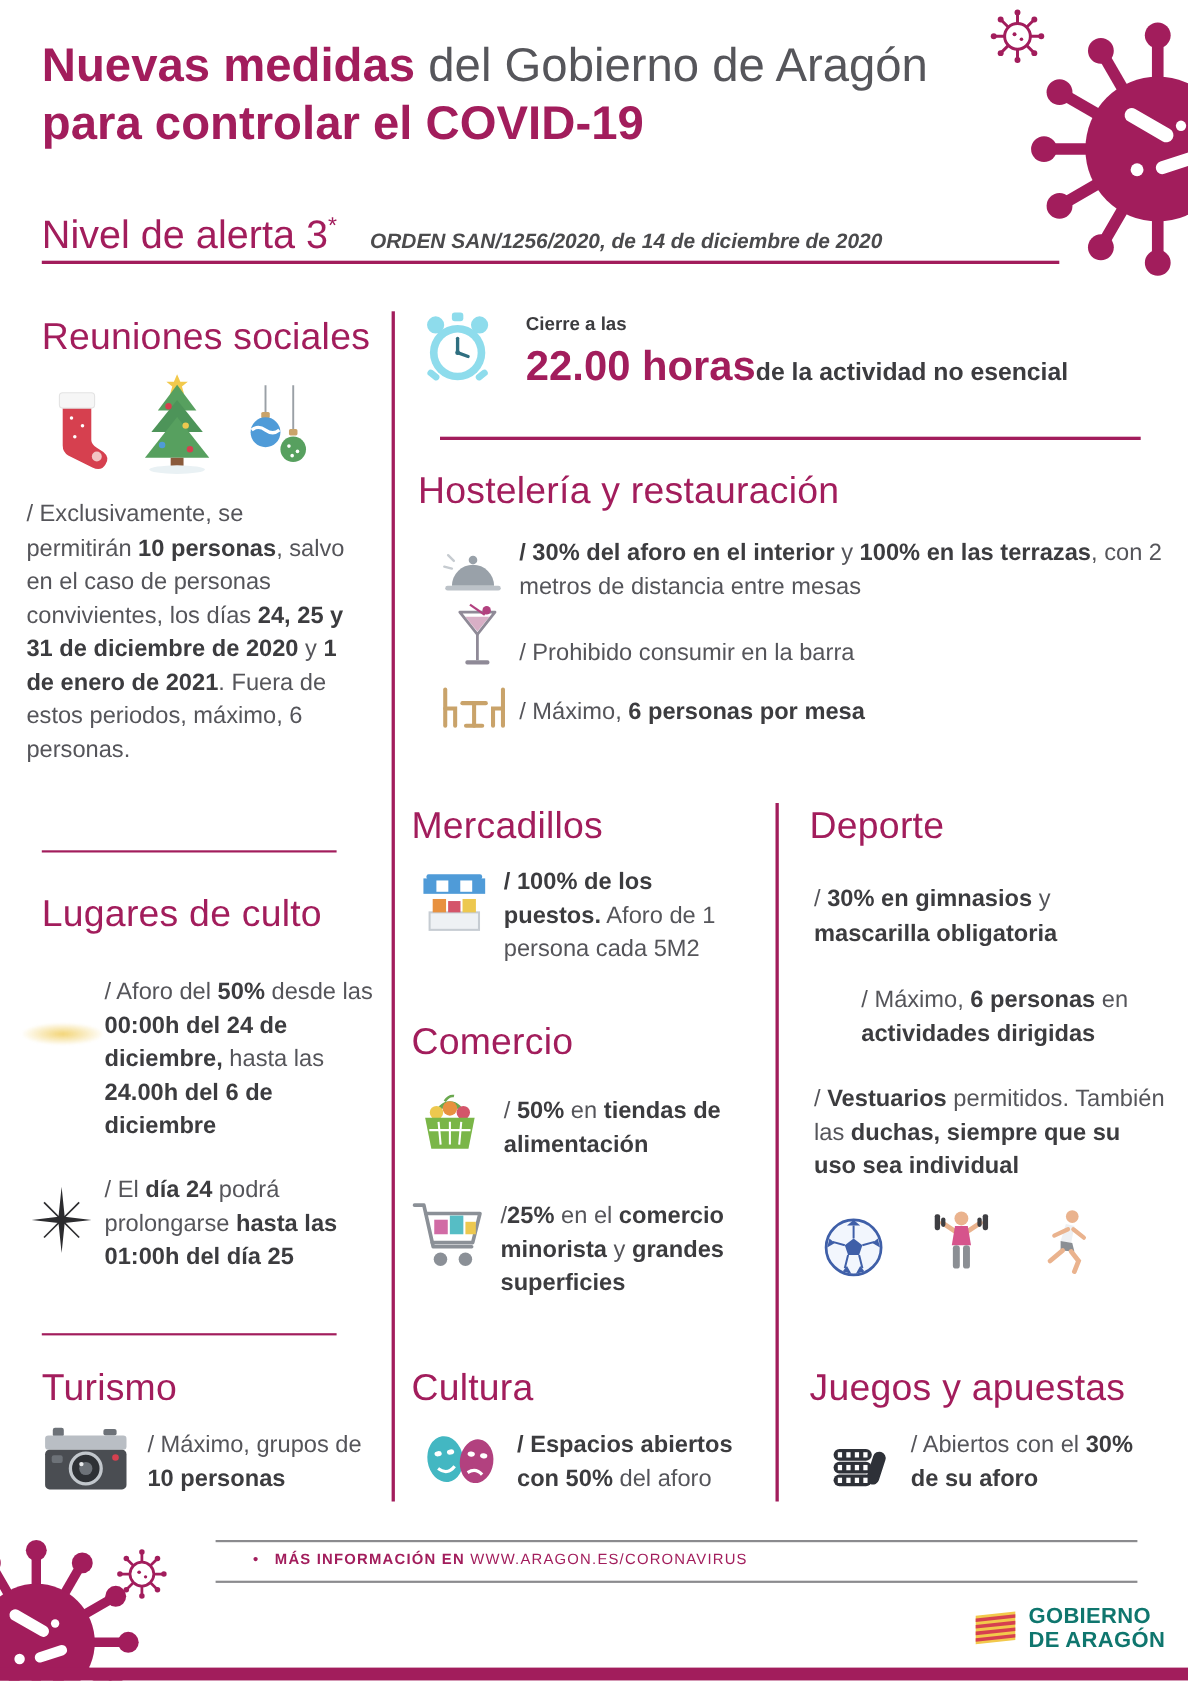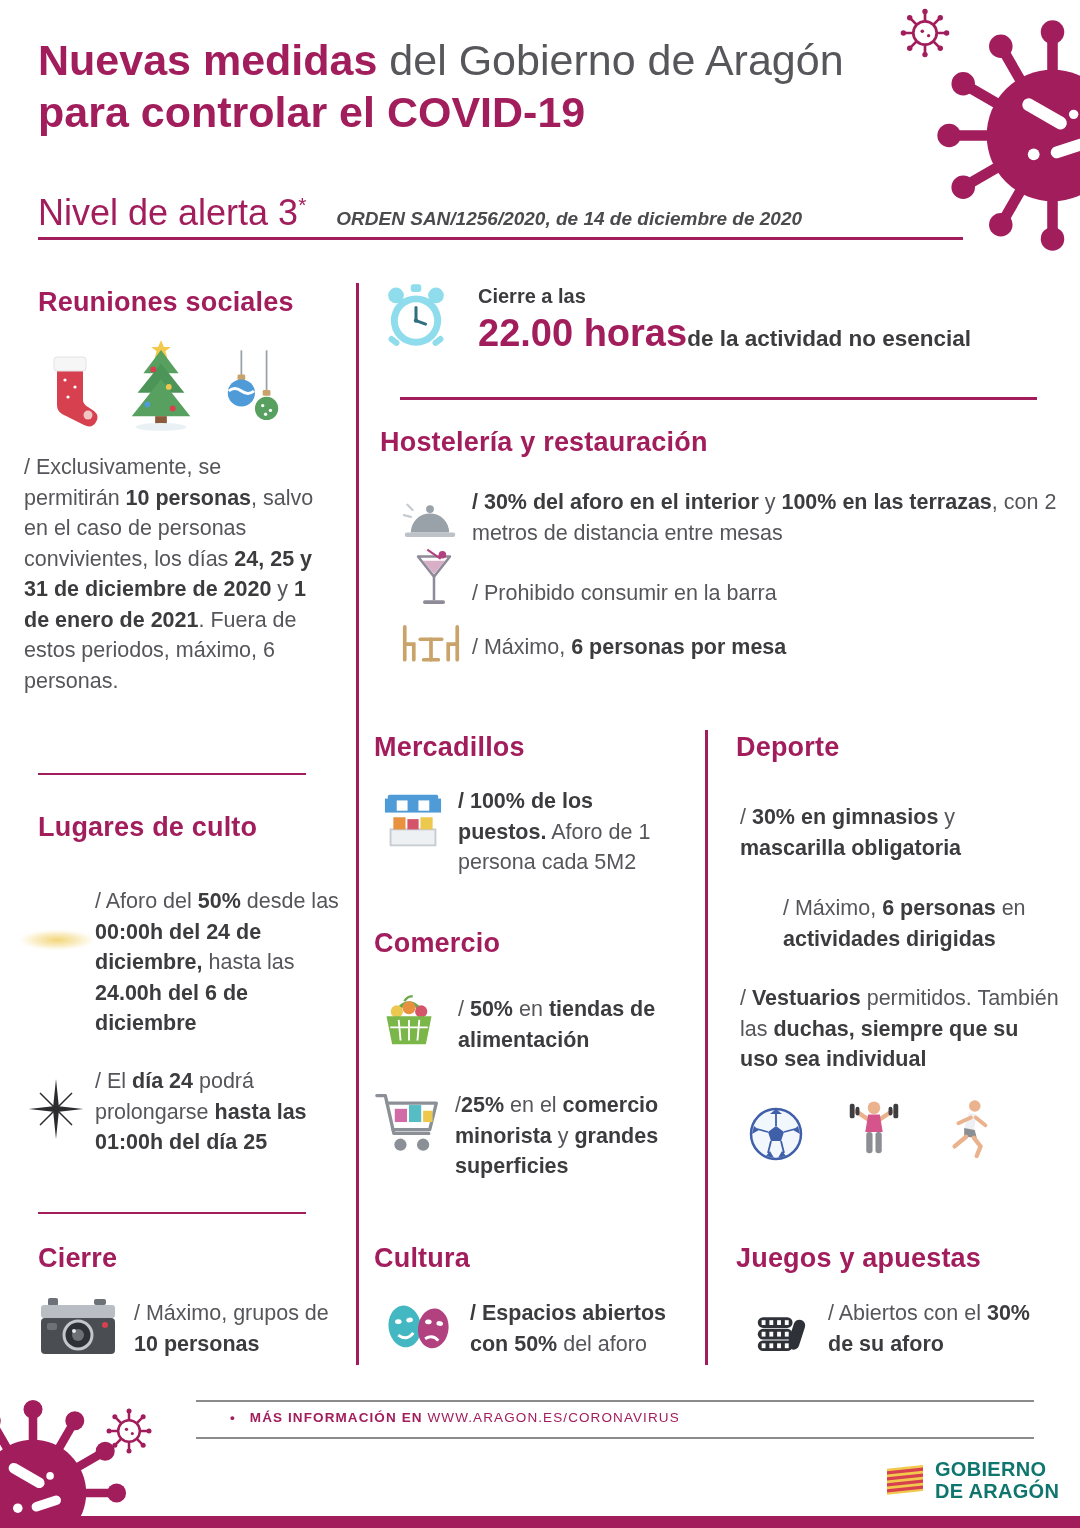--- a/index.html
+++ b/index.html
@@ -3,21 +3,21 @@
 <meta charset="utf-8">
 <style>
   * { margin:0; padding:0; box-sizing:border-box; }
   html,body { background:#ffffff; }
   body { font-family:"Liberation Sans","DejaVu Sans",sans-serif; }
   .page { position:relative; width:1080px; height:1528px; background:#fff; overflow:hidden; margin:0 auto; color:#4b4b4d; }
   .abs { position:absolute; }
   .mag { color:#a21d5c; }
   .tb { font-weight:800; }
   .b { font-weight:700; color:#3c3c3f; }
-  .heading { font-size:27px; font-weight:700; color:#a21d5c; letter-spacing:.2px; }
+  .heading { font-size:34px; font-weight:400; color:#a21d5c; letter-spacing:.2px; }
   .body-t { font-size:21.5px; line-height:1.42; color:#55555a; }
   .rule { background:#a21d5c; }
   .thin-rule { background:#a21d5c; height:2px; }
   .gray-rule { background:#8b8b8e; height:2px; }
 </style>
 </head>
 <body>
 
 <div class="page">
 
@@ -155,21 +155,21 @@
     <g stroke="#2c2c2f" stroke-width="1.6">
         <line x1="16" y1="16" x2="50" y2="50"></line>
         <line x1="50" y1="16" x2="16" y2="50"></line>
       </g>
   </svg>
 
   <p class="abs body-t" style="left:95px; top:1066px; width:240px;"><span>/ El </span><span class="b">día 24</span><span> podrá prolongarse </span><span class="b">hasta las 01:00h del día 25</span></p>
 
   <div class="abs thin-rule" style="left:38px; top:1212px; width:268px;"></div>
 
-  <div class="abs heading" style="left:38px; top:1243px;">Cierre</div>
+  <div class="abs heading" style="left:38px; top:1243px;">Turismo</div>
 
   <svg class="abs" style="left:38px; top:1295px;" width="80" height="64" viewBox="0 0 80 64">
     <rect x="10" y="3" width="10" height="8" rx="2" fill="#6d7278"></rect>
     <rect x="56" y="4" width="12" height="6" rx="2" fill="#6d7278"></rect>
     <rect x="3" y="10" width="74" height="13" rx="3" fill="#b9bec4"></rect>
     <rect x="3" y="23" width="74" height="36" rx="4" fill="#4a4d52"></rect>
     <circle cx="40" cy="40" r="14" fill="#2e3135" stroke="#c2c7cc" stroke-width="3"></circle>
     <circle cx="40" cy="40" r="6" fill="#6d7278"></circle>
     <circle cx="36" cy="36" r="2" fill="#e8eaec"></circle>
     <circle cx="67" cy="30" r="3" fill="#d6404f"></circle>
@@ -188,21 +188,21 @@
       <circle cx="38" cy="44" r="29"></circle>
     </g>
     <circle cx="38" cy="44" r="21" fill="#ffffff"></circle>
     <g stroke="#2f6f80" stroke-width="3.5" stroke-linecap="round">
         <line x1="38" y1="44" x2="38" y2="29"></line>
         <line x1="38" y1="44" x2="49" y2="48"></line>
       </g>
     <circle cx="38" cy="44" r="2.5" fill="#2f6f80"></circle>
   </svg>
 
-  <div class="abs" style="left:478px; top:285px; font-size:20px; font-weight:700; color:#3c3c3f;">Cierre a las</div>
+  <div class="abs" style="left:478px; top:285px; font-size:17px; font-weight:700; color:#3c3c3f;">Cierre a las</div>
   <div class="abs" style="left:478px; top:312px; display:flex; align-items:baseline;">
       <span style="font-size:38px; font-weight:800; color:#a21d5c;">22.00 horas</span>
       <span style="font-size:22.5px; font-weight:700; color:#3c3c3f;"> de la actividad no esencial</span>
     </div>
 
   <div class="abs rule" style="left:400px; top:397px; width:637px; height:3px;"></div>
 
   <div class="abs heading" style="left:380px; top:427px;">Hostelería y restauración</div>
 
   <svg class="abs" style="left:402px; top:496px;" width="56" height="47" viewBox="0 0 64 54">

